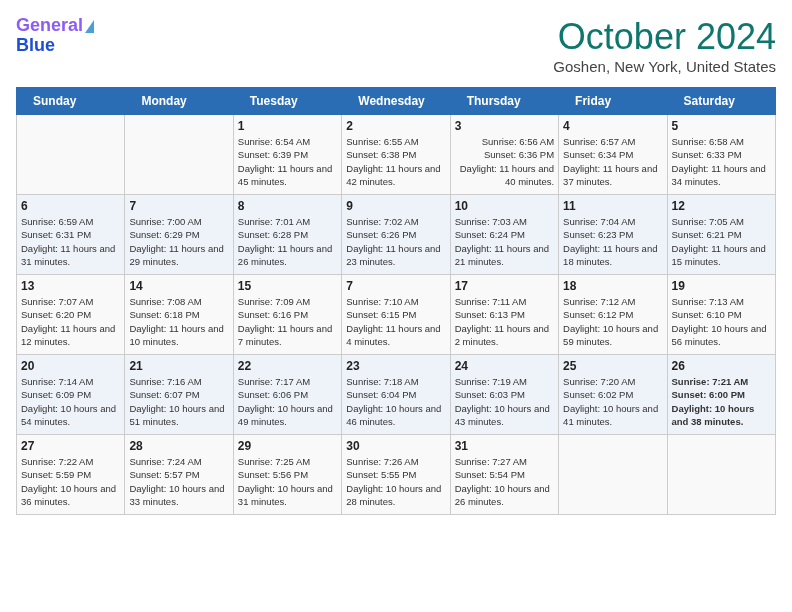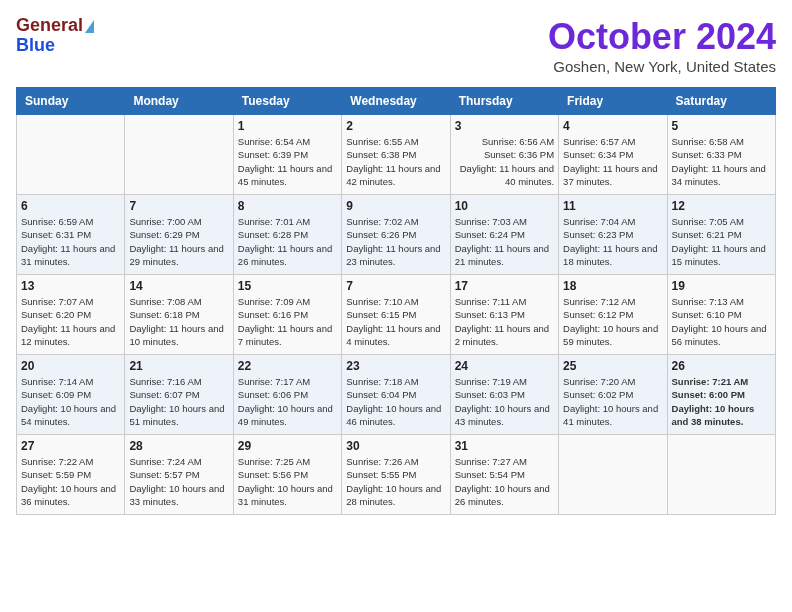--- a/index.html
+++ b/index.html
@@ -17,50 +17,50 @@
       margin-bottom: 12px;
     }
     .logo {
       display: flex;
       flex-direction: column;
       align-items: flex-start;
     }
     .logo-text {
       font-size: 18px;
       font-weight: bold;
-      color: #7f1d1d;
+      color: #8b5cf6;
       line-height: 1.1;
     }
     .logo-line {
       display: flex;
       align-items: center;
     }
     .title-area {
       text-align: right;
     }
     .month-title {
       font-size: 36px;
-      font-weight: bold;
-      color: #6d28d9;
+      font-weight: normal;
+      color: #0f766e;
     }
     .location {
       font-size: 15px;
       color: #444;
     }
     table {
       width: 100%;
       border-collapse: collapse;
       table-layout: fixed;
     }
     thead tr th {
       background-color: #2a6db5;
       color: #fff;
       font-size: 12px;
       font-weight: bold;
-      padding: 6px 8px;
+      padding: 6px 16px;
       text-align: left;
       border: 1px solid #2a6db5;
     }
     tbody tr td {
       border: 1px solid #ccc;
       vertical-align: top;
       padding: 4px 4px 4px 4px;
       font-size: 10px;
       color: #222;
       height: 80px;

